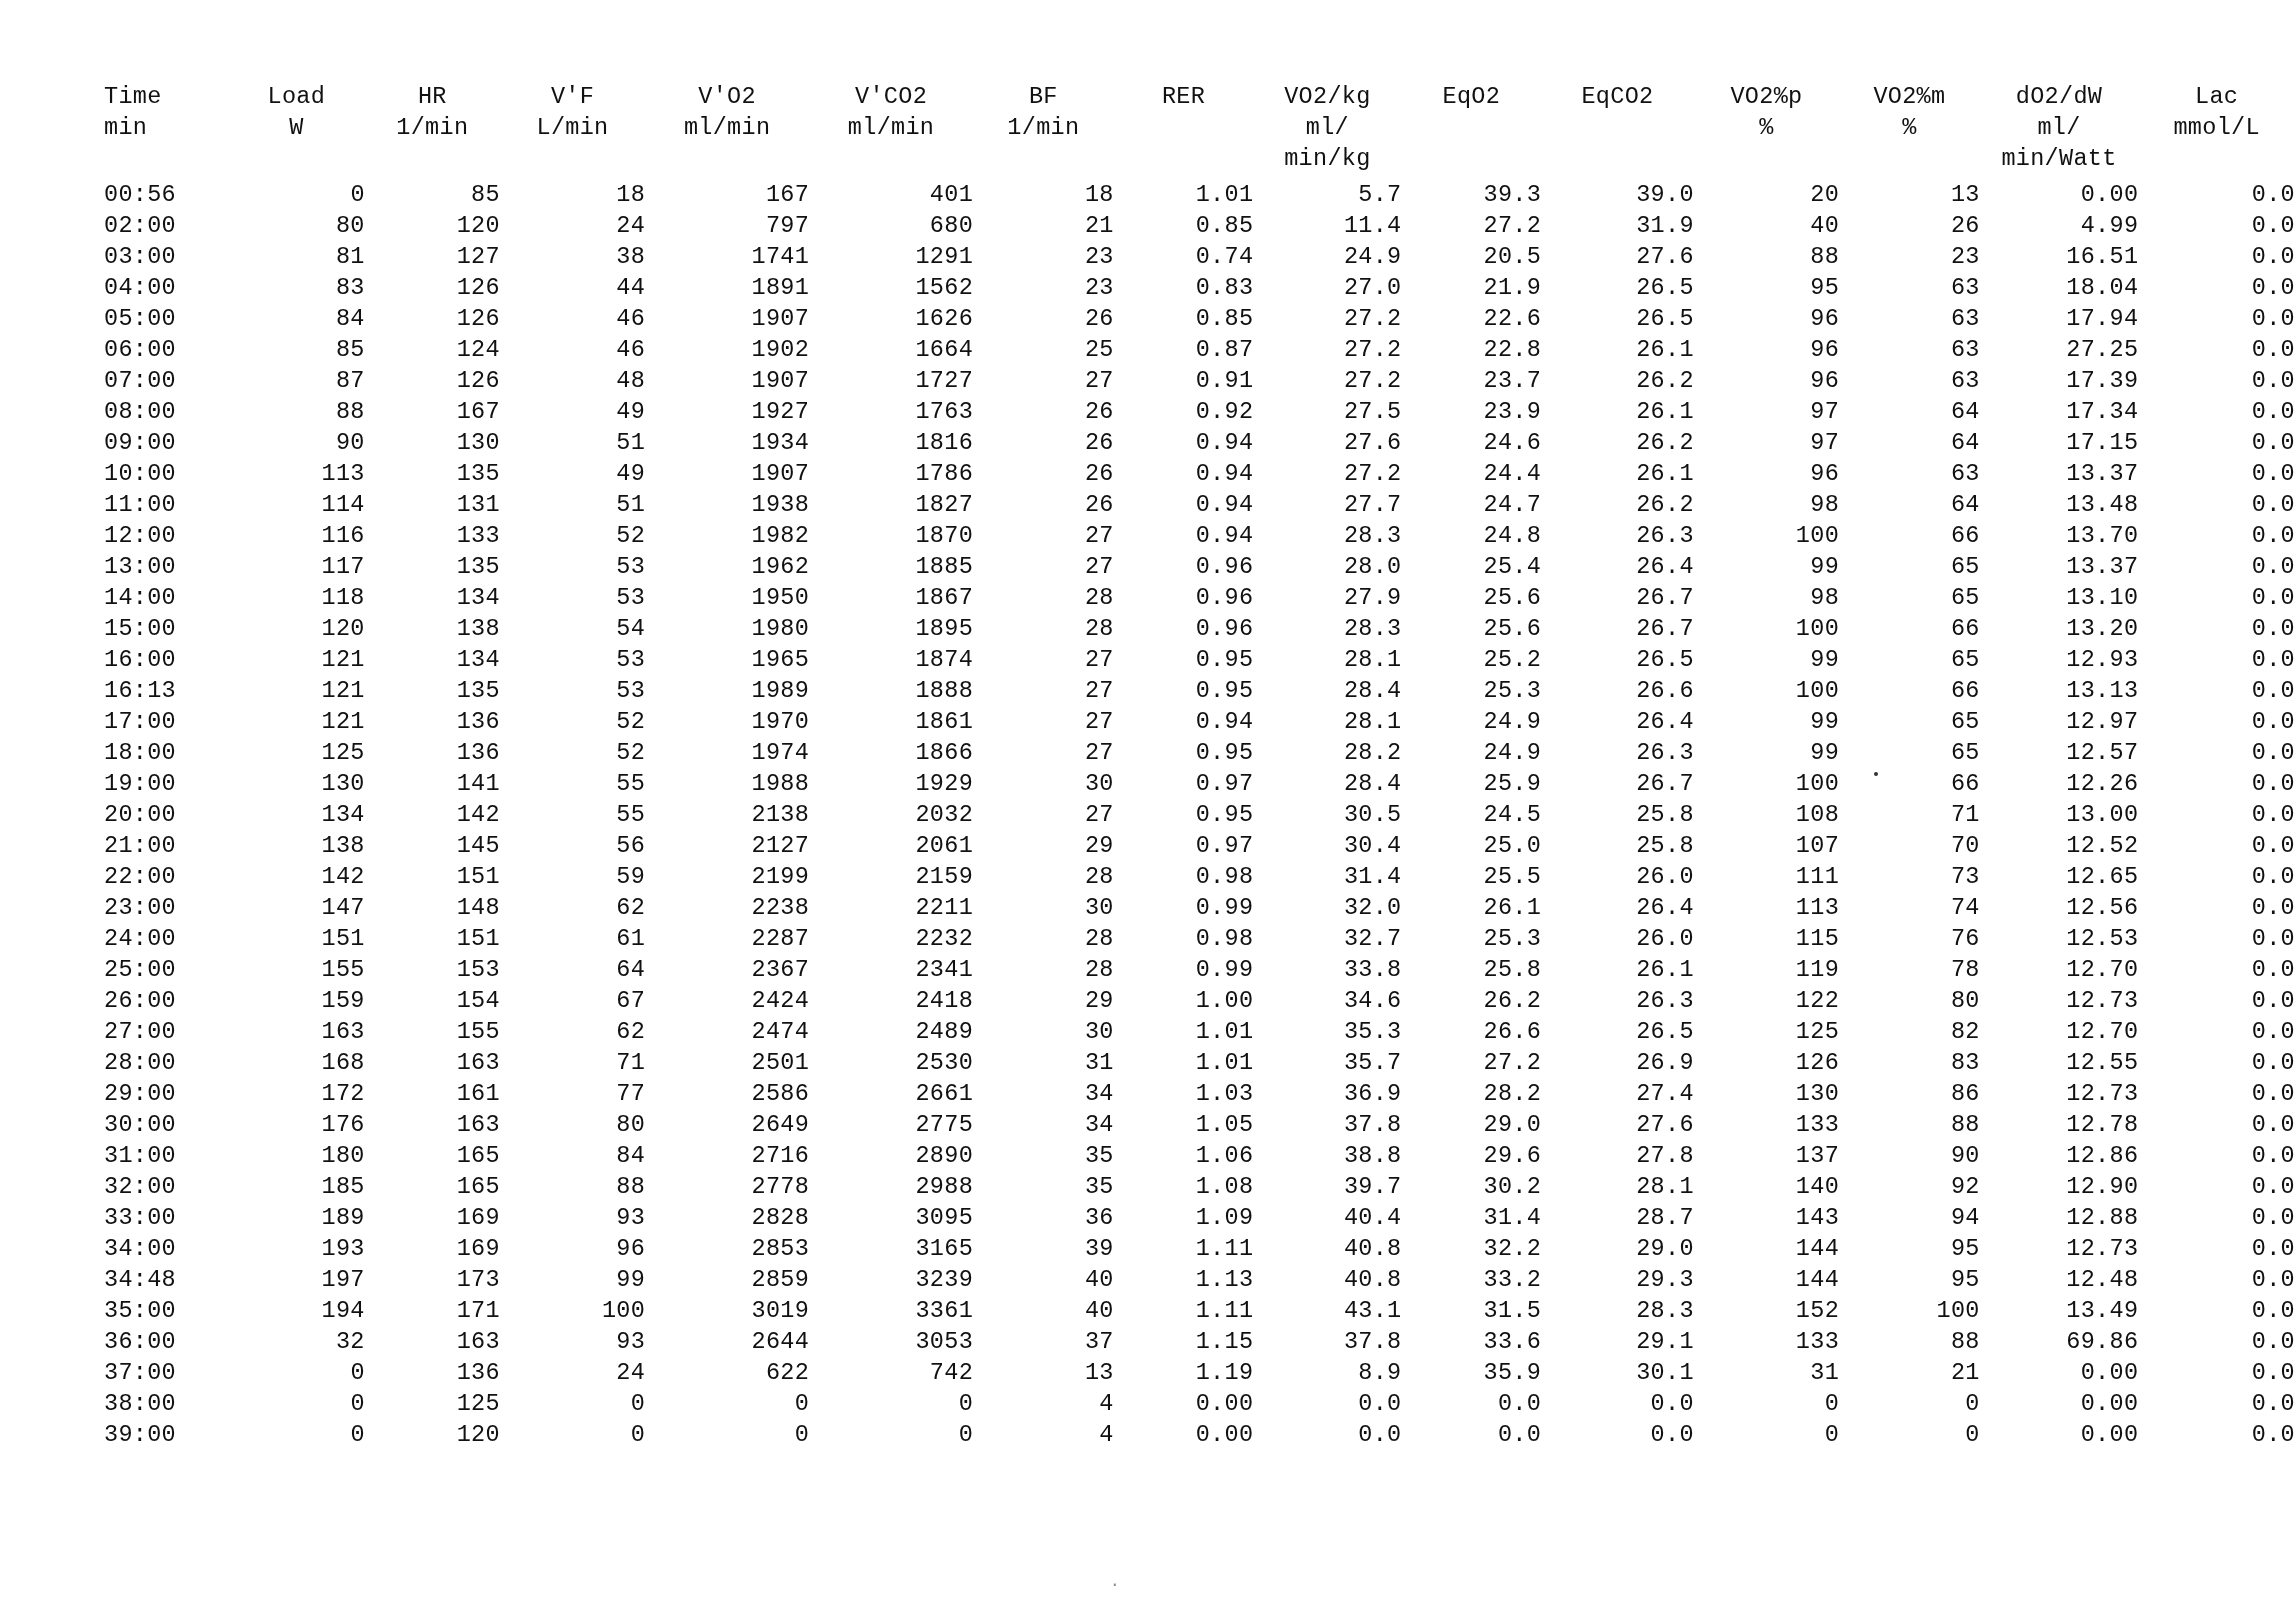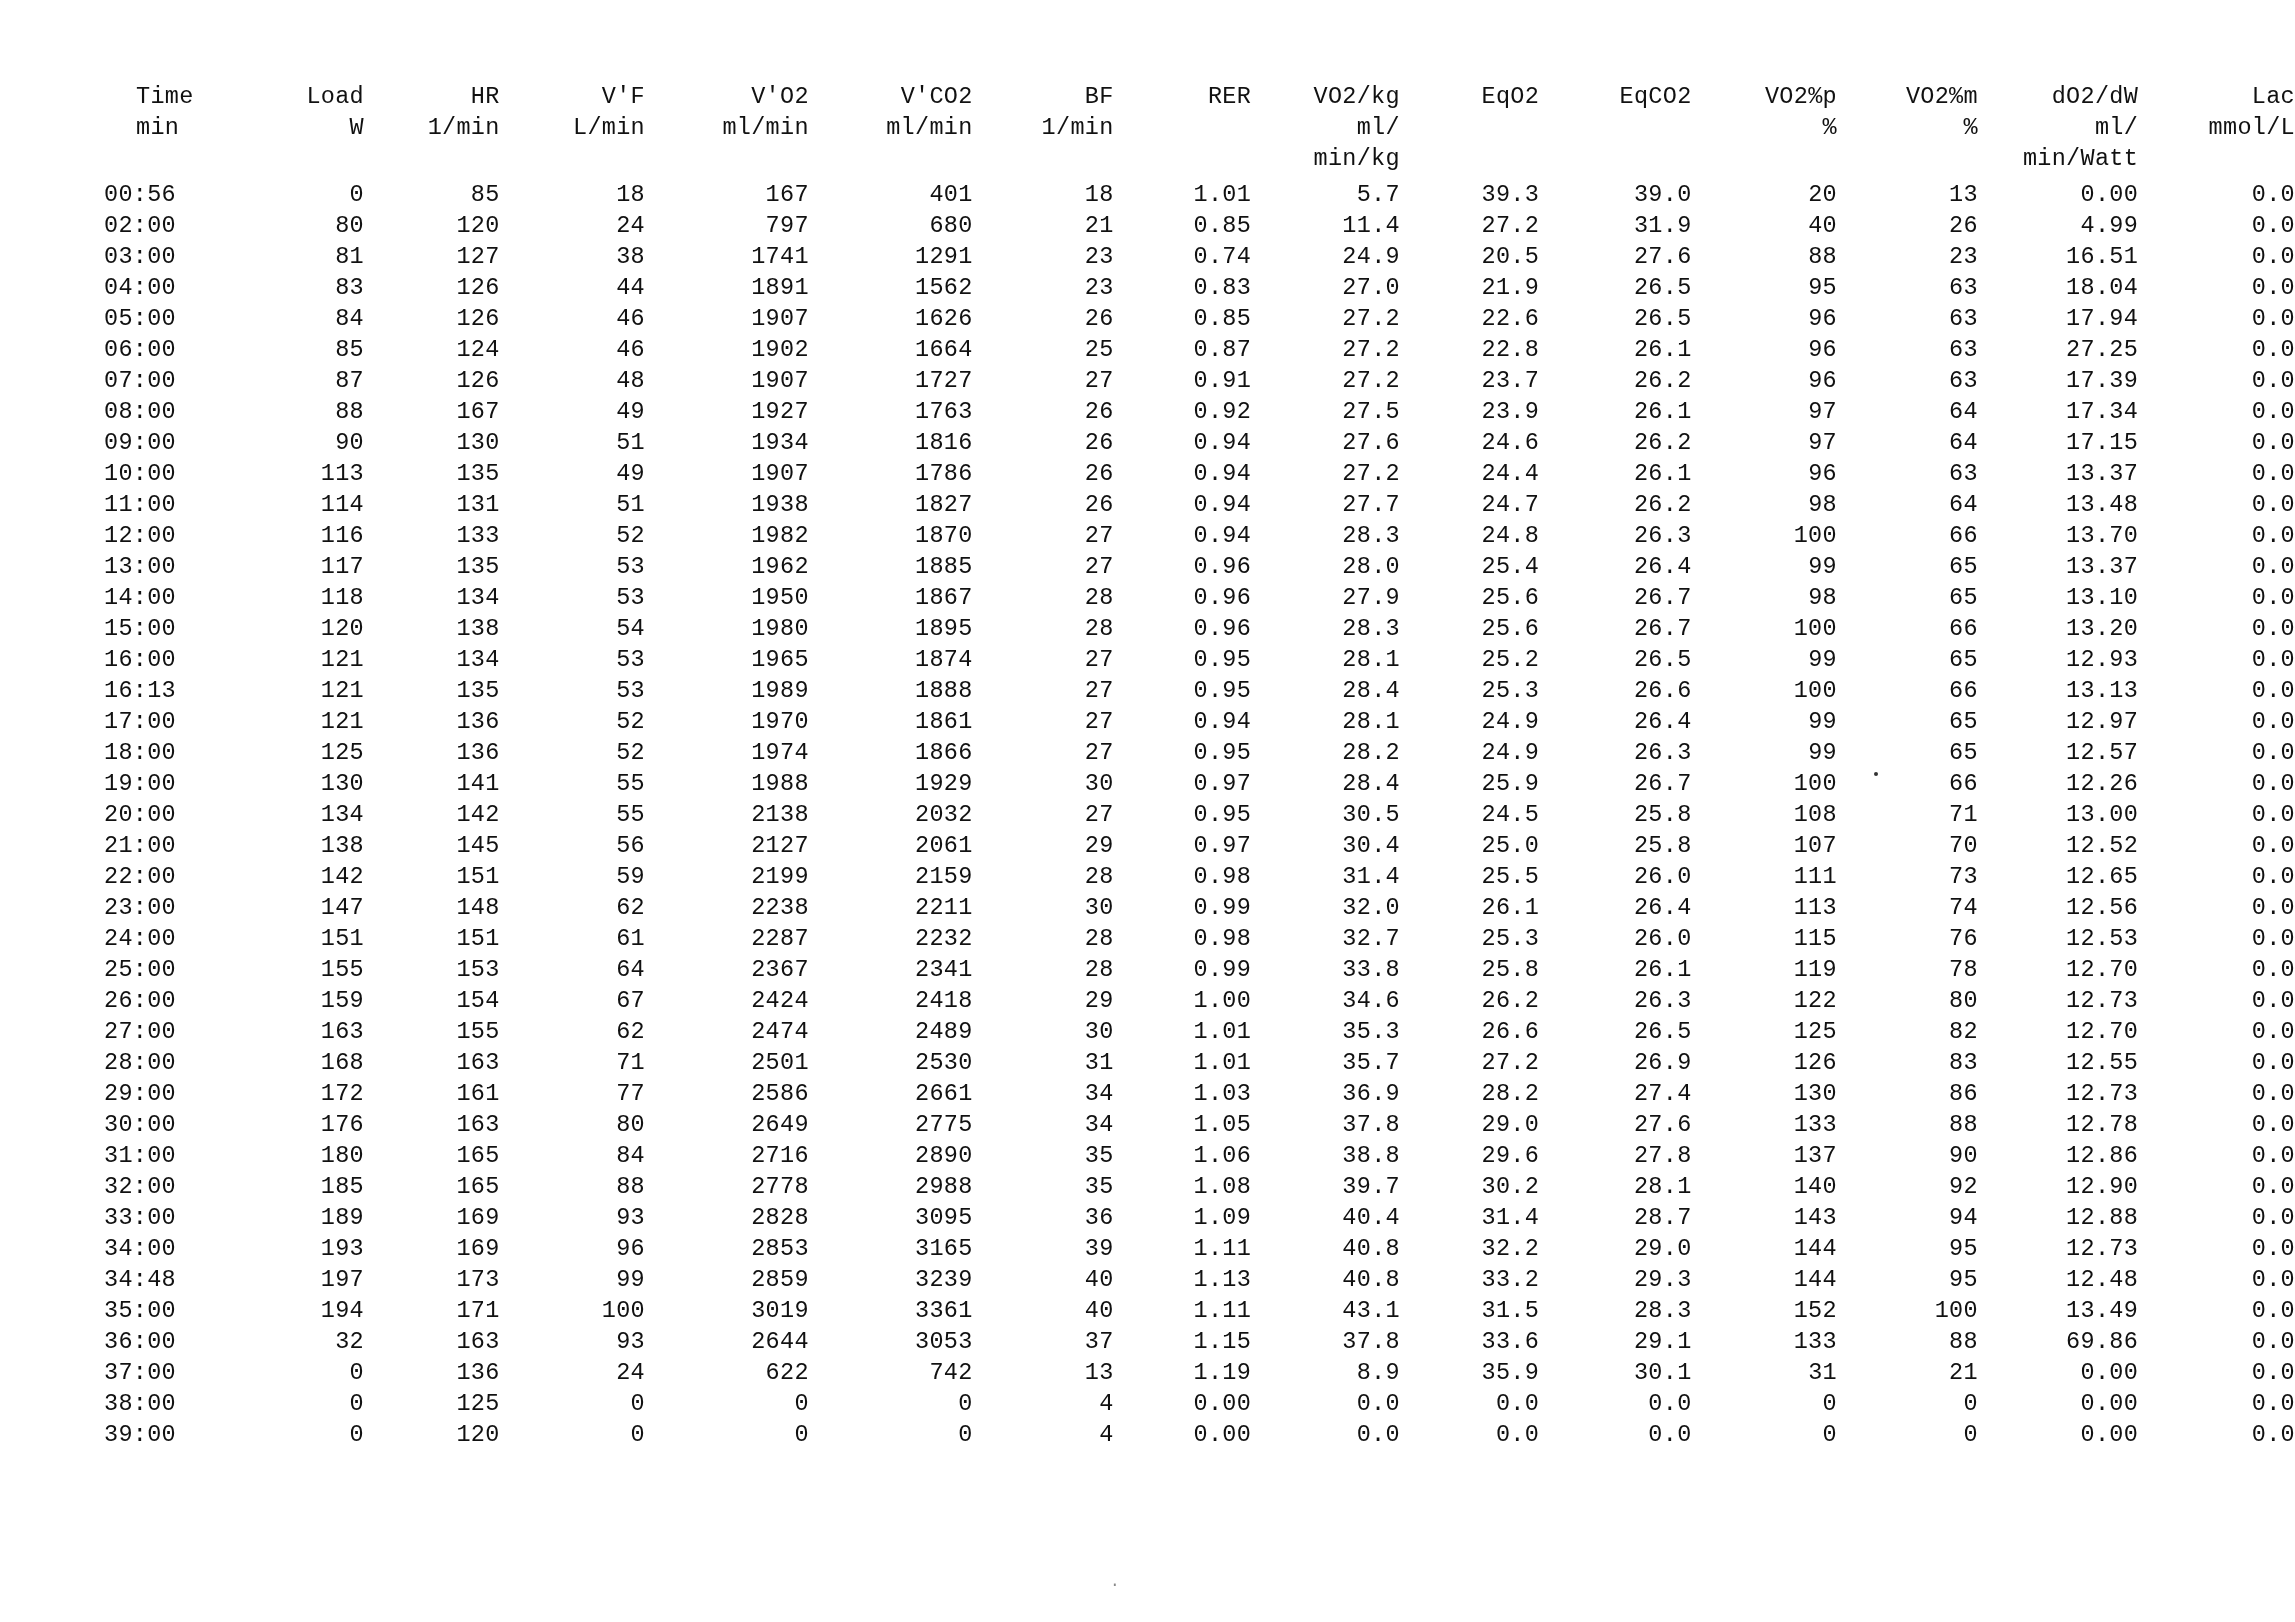--- a/index.html
+++ b/index.html
@@ -51,42 +51,40 @@
   col.c-eqo2   { width: 146px; }
   col.c-eqco2  { width: 159px; }
   col.c-vo2p   { width: 151px; }
   col.c-vo2m   { width: 146px; }
   col.c-do2dw  { width: 162px; }
   col.c-lac    { width: 162px; }
 
   thead .hdr-line {
     display: block;
     text-align: center;
-    margin-left: 32px;
   }
   tbody td {
     text-align: right;
     padding-right: 21px;
   }
   tbody td.col-time {
     text-align: left;
     padding-left: 8px;
     padding-right: 0;
     margin-top: 45px;
   }
   thead td {
     padding-right: 21px;
   }
   thead td.col-time {
     padding-left: 8px;
     padding-right: 0;
     text-align: left;
   }
   thead td .hdr-line {
-    text-align: right;
   }
   thead td.col-time .hdr-line {
     text-align: left;
   }
   .header-row td {
     padding-bottom: 3.2px;
   }
   .spacer-row td { height: 4.9px; }
   .footnote {
     position: absolute;

